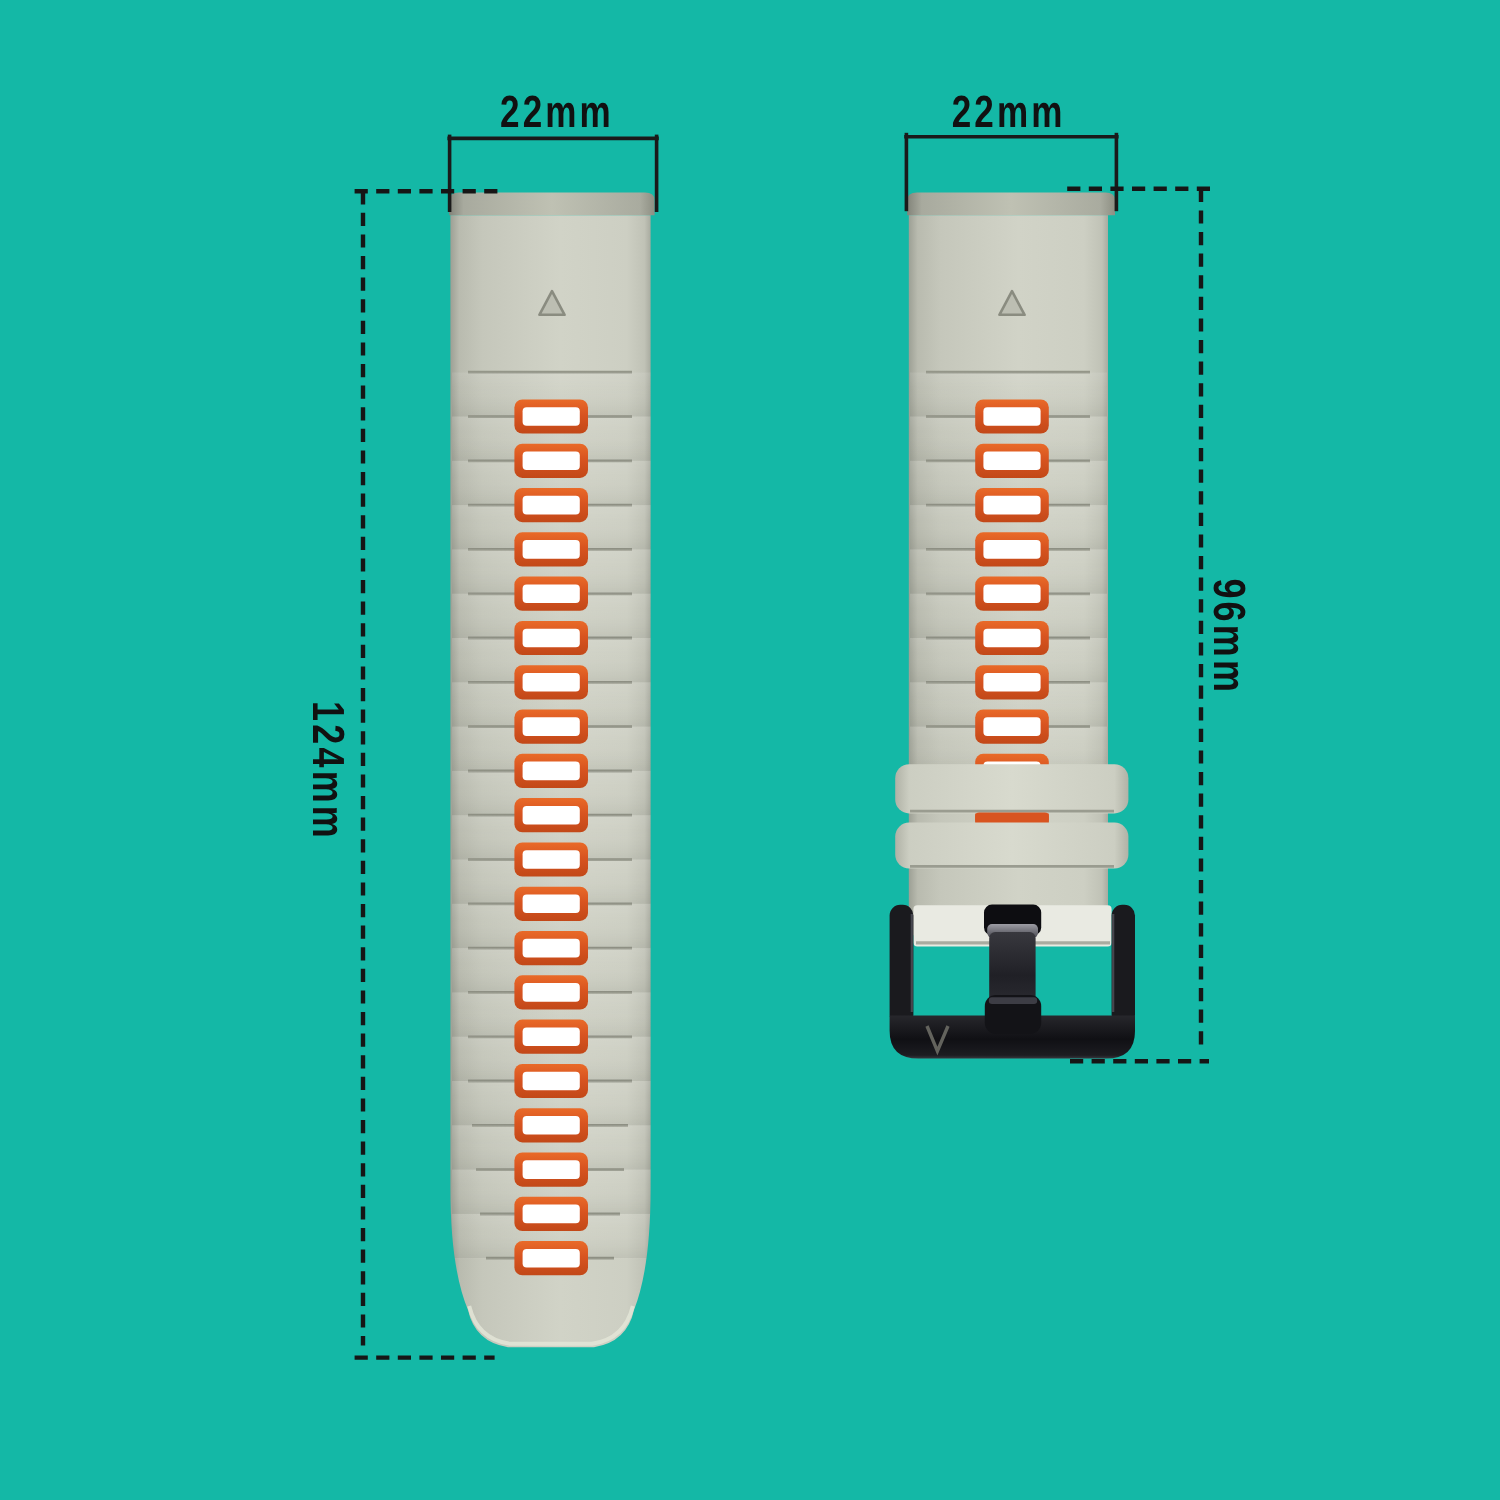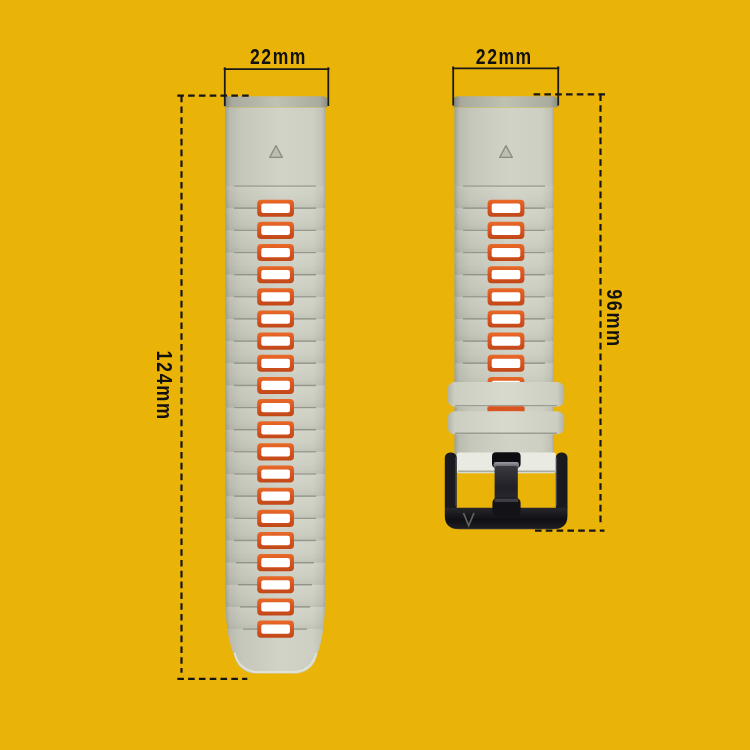--- a/index.html
+++ b/index.html
@@ -1,16 +1,16 @@
 <!DOCTYPE html>
 <html><head>
 <meta charset="utf-8">
 <style>
   html,body{margin:0;padding:0;background:#ffffff;}
-  .wrap{width:750px;height:750px;position:relative;background:#eab308;overflow:hidden;}
+  .wrap{width:750px;height:750px;position:relative;background:#14b8a6;overflow:hidden;}
   text{font-family:"Liberation Sans", sans-serif;font-weight:bold;}
 </style>
 </head>
 <body>
 <div class="wrap">
 <svg width="750" height="750" viewBox="0 0 750 750" xmlns="http://www.w3.org/2000/svg">
 <defs>
   <linearGradient id="bodyG" x1="0" y1="0" x2="1" y2="0">
     <stop offset="0" stop-color="#9da095"></stop>
     <stop offset="0.045" stop-color="#b9bbaf"></stop>

